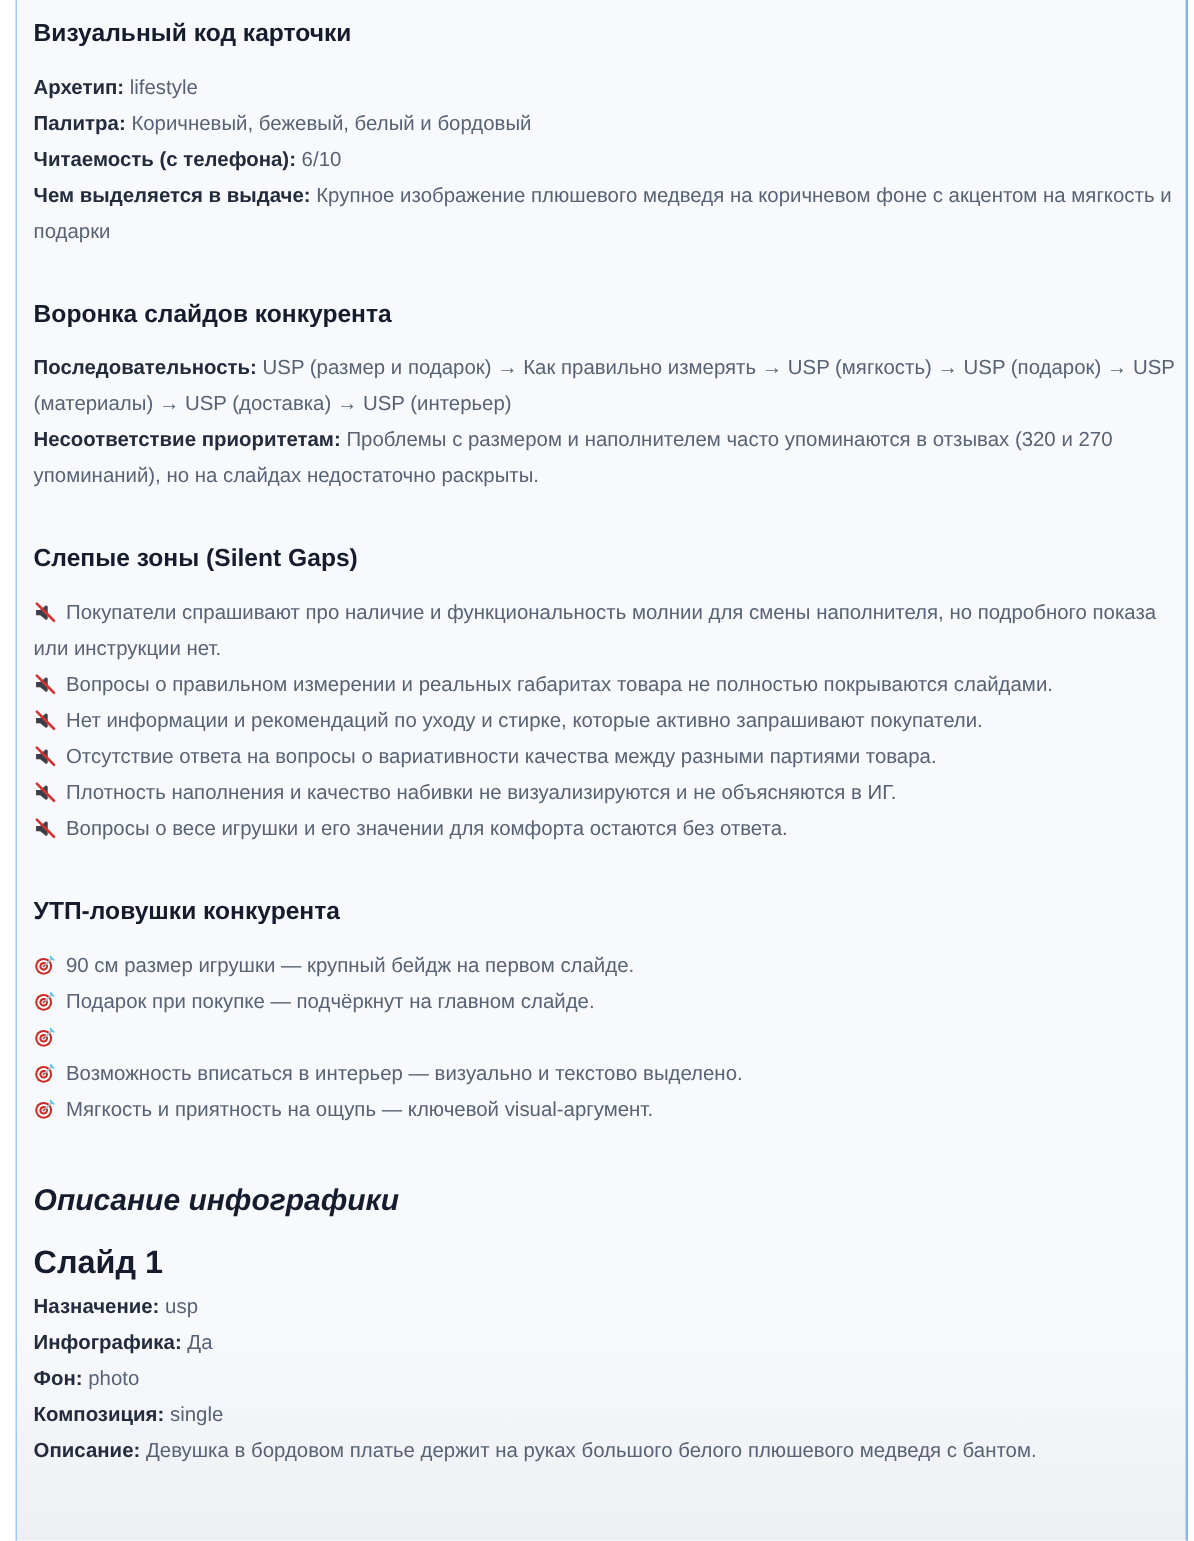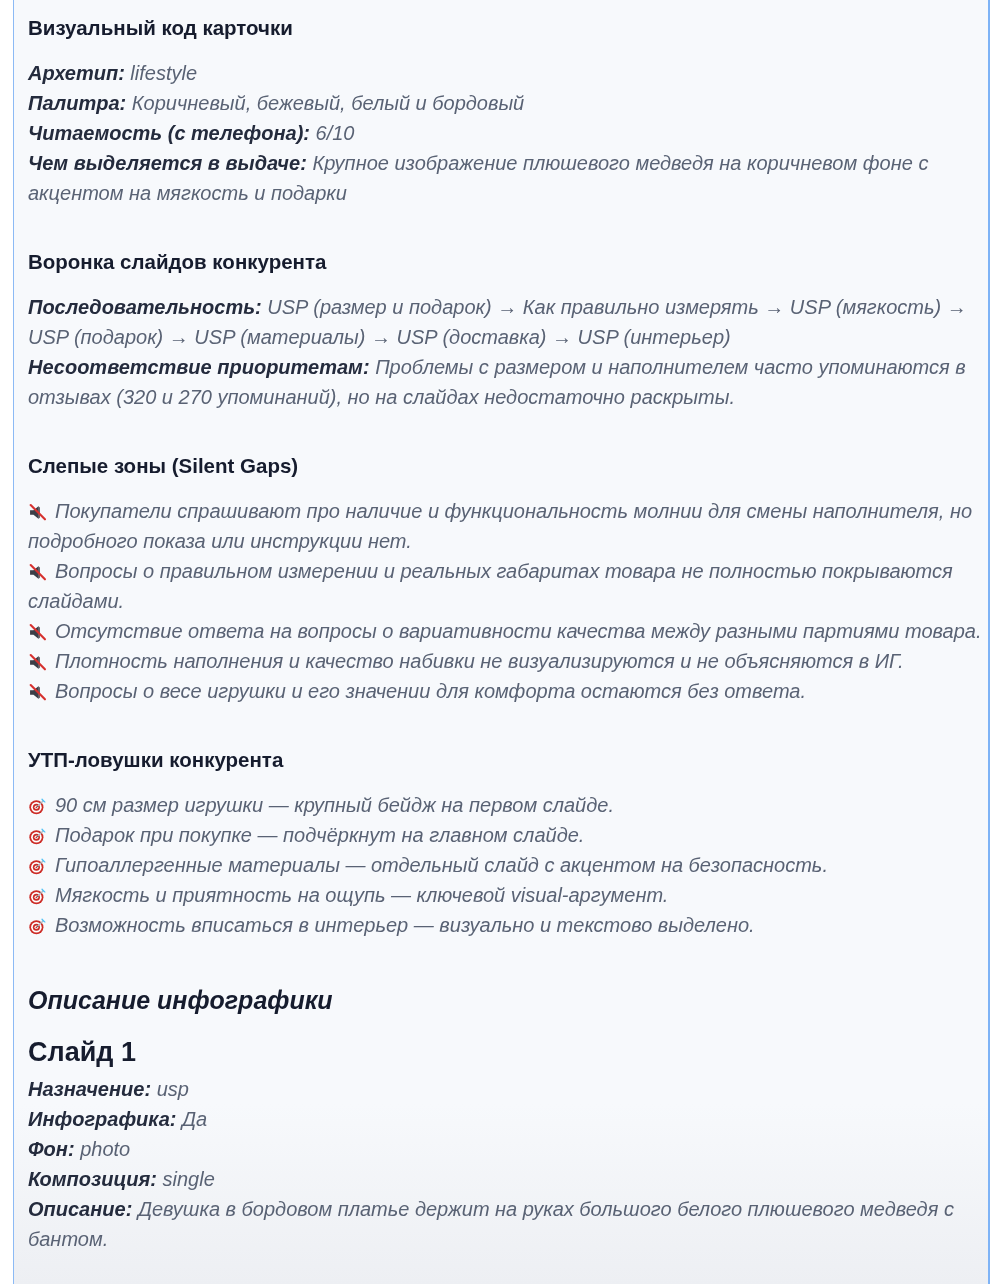--- a/index.html
+++ b/index.html
@@ -38,24 +38,23 @@
     margin: 44px 0 0 0;
     font-style: italic;
   }
   h3.slide {
     font-size: 27px;
     line-height: 28px;
     margin: 22px 0 8px 0;
   }
   p.kv, p.li {
     margin: 0;
-    font-size: 20px;
+    font-size: 17px;
     line-height: 30px;
     color: #596274;
-    font-style: italic;
   }
   p.kv strong {
     color: #242b3d;
     font-weight: 700;
   }
   .ic {
     display: inline-block;
     width: 19px;
     height: 19px;
     vertical-align: -3.5px;
@@ -97,20 +96,27 @@
       <path d="M13.2 4.2 v15.6 l1.6 -1.2 V5.6 Z" fill="#2a2b31"></path>
       <line x1="3.4" y1="2.6" x2="21.4" y2="20.6" stroke="#d63230" stroke-width="2.7" stroke-linecap="round"></line>
     </svg>
   </span><span>Вопросы о правильном измерении и реальных габаритах товара не полностью покрываются слайдами.</span></p>
     <p class="li"><span class="ic">
     <svg viewBox="0 0 24 24">
       <path d="M2.6 9.3 h4.3 L13.2 4.2 v15.6 L6.9 14.9 H2.6 Z" fill="#3c3e47"></path>
       <path d="M13.2 4.2 v15.6 l1.6 -1.2 V5.6 Z" fill="#2a2b31"></path>
       <line x1="3.4" y1="2.6" x2="21.4" y2="20.6" stroke="#d63230" stroke-width="2.7" stroke-linecap="round"></line>
     </svg>
+  </span><span>Нет информации и рекомендаций по уходу и стирке, которые активно запрашивают покупатели.</span></p>
+    <p class="li"><span class="ic">
+    <svg viewBox="0 0 24 24">
+      <path d="M2.6 9.3 h4.3 L13.2 4.2 v15.6 L6.9 14.9 H2.6 Z" fill="#3c3e47"></path>
+      <path d="M13.2 4.2 v15.6 l1.6 -1.2 V5.6 Z" fill="#2a2b31"></path>
+      <line x1="3.4" y1="2.6" x2="21.4" y2="20.6" stroke="#d63230" stroke-width="2.7" stroke-linecap="round"></line>
+    </svg>
   </span><span>Отсутствие ответа на вопросы о вариативности качества между разными партиями товара.</span></p>
     <p class="li"><span class="ic">
     <svg viewBox="0 0 24 24">
       <path d="M2.6 9.3 h4.3 L13.2 4.2 v15.6 L6.9 14.9 H2.6 Z" fill="#3c3e47"></path>
       <path d="M13.2 4.2 v15.6 l1.6 -1.2 V5.6 Z" fill="#2a2b31"></path>
       <line x1="3.4" y1="2.6" x2="21.4" y2="20.6" stroke="#d63230" stroke-width="2.7" stroke-linecap="round"></line>
     </svg>
   </span><span>Плотность наполнения и качество набивки не визуализируются и не объясняются в ИГ.</span></p>
     <p class="li"><span class="ic">
     <svg viewBox="0 0 24 24">
@@ -151,45 +157,45 @@
     <svg viewBox="0 0 24 24">
       <circle cx="10.6" cy="13" r="8.9" fill="#cc2b26"></circle>
       <circle cx="10.6" cy="13" r="6.7" fill="#ffffff"></circle>
       <circle cx="10.6" cy="13" r="4.5" fill="#cc2b26"></circle>
       <circle cx="10.6" cy="13" r="2.3" fill="#ffffff"></circle>
       <circle cx="10.6" cy="13" r="1.1" fill="#cc2b26"></circle>
       <line x1="19.6" y1="4.4" x2="11" y2="12.8" stroke="#b0bec5" stroke-width="1.7"></line>
       <path d="M17.6 1.7 L22.5 6.6 L20.6 7.1 L16.9 3.5 Z" fill="#4fc3f7"></path>
       <path d="M11.9 11.2 L12.8 12.1 L10.6 13 Z" fill="#37474f"></path>
     </svg>
-  </span><span>Гипоаллергенные материалы — отдельный слайд с акцентом на безопасность.</span></p>
+  </span></p>
+    <p class="li"><span class="ic">
+    <svg viewBox="0 0 24 24">
+      <circle cx="10.6" cy="13" r="8.9" fill="#cc2b26"></circle>
+      <circle cx="10.6" cy="13" r="6.7" fill="#ffffff"></circle>
+      <circle cx="10.6" cy="13" r="4.5" fill="#cc2b26"></circle>
+      <circle cx="10.6" cy="13" r="2.3" fill="#ffffff"></circle>
+      <circle cx="10.6" cy="13" r="1.1" fill="#cc2b26"></circle>
+      <line x1="19.6" y1="4.4" x2="11" y2="12.8" stroke="#b0bec5" stroke-width="1.7"></line>
+      <path d="M17.6 1.7 L22.5 6.6 L20.6 7.1 L16.9 3.5 Z" fill="#4fc3f7"></path>
+      <path d="M11.9 11.2 L12.8 12.1 L10.6 13 Z" fill="#37474f"></path>
+    </svg>
+  </span><span>Возможность вписаться в интерьер — визуально и текстово выделено.</span></p>
     <p class="li"><span class="ic">
     <svg viewBox="0 0 24 24">
       <circle cx="10.6" cy="13" r="8.9" fill="#cc2b26"></circle>
       <circle cx="10.6" cy="13" r="6.7" fill="#ffffff"></circle>
       <circle cx="10.6" cy="13" r="4.5" fill="#cc2b26"></circle>
       <circle cx="10.6" cy="13" r="2.3" fill="#ffffff"></circle>
       <circle cx="10.6" cy="13" r="1.1" fill="#cc2b26"></circle>
       <line x1="19.6" y1="4.4" x2="11" y2="12.8" stroke="#b0bec5" stroke-width="1.7"></line>
       <path d="M17.6 1.7 L22.5 6.6 L20.6 7.1 L16.9 3.5 Z" fill="#4fc3f7"></path>
       <path d="M11.9 11.2 L12.8 12.1 L10.6 13 Z" fill="#37474f"></path>
     </svg>
   </span><span>Мягкость и приятность на ощупь — ключевой visual-аргумент.</span></p>
-    <p class="li"><span class="ic">
-    <svg viewBox="0 0 24 24">
-      <circle cx="10.6" cy="13" r="8.9" fill="#cc2b26"></circle>
-      <circle cx="10.6" cy="13" r="6.7" fill="#ffffff"></circle>
-      <circle cx="10.6" cy="13" r="4.5" fill="#cc2b26"></circle>
-      <circle cx="10.6" cy="13" r="2.3" fill="#ffffff"></circle>
-      <circle cx="10.6" cy="13" r="1.1" fill="#cc2b26"></circle>
-      <line x1="19.6" y1="4.4" x2="11" y2="12.8" stroke="#b0bec5" stroke-width="1.7"></line>
-      <path d="M17.6 1.7 L22.5 6.6 L20.6 7.1 L16.9 3.5 Z" fill="#4fc3f7"></path>
-      <path d="M11.9 11.2 L12.8 12.1 L10.6 13 Z" fill="#37474f"></path>
-    </svg>
-  </span><span>Возможность вписаться в интерьер — визуально и текстово выделено.</span></p>
   </section>
 
   <section>
     <h2 class="big">Описание инфографики</h2>
     <h3 class="slide">Слайд 1</h3>
     <p class="kv"><strong>Назначение:</strong> <span>usp</span></p>
     <p class="kv"><strong>Инфографика:</strong> <span>Да</span></p>
     <p class="kv"><strong>Фон:</strong> <span>photo</span></p>
     <p class="kv"><strong>Композиция:</strong> <span>single</span></p>
     <p class="kv"><strong>Описание:</strong> <span>Девушка в бордовом платье держит на руках большого белого плюшевого медведя с бантом.</span></p>

